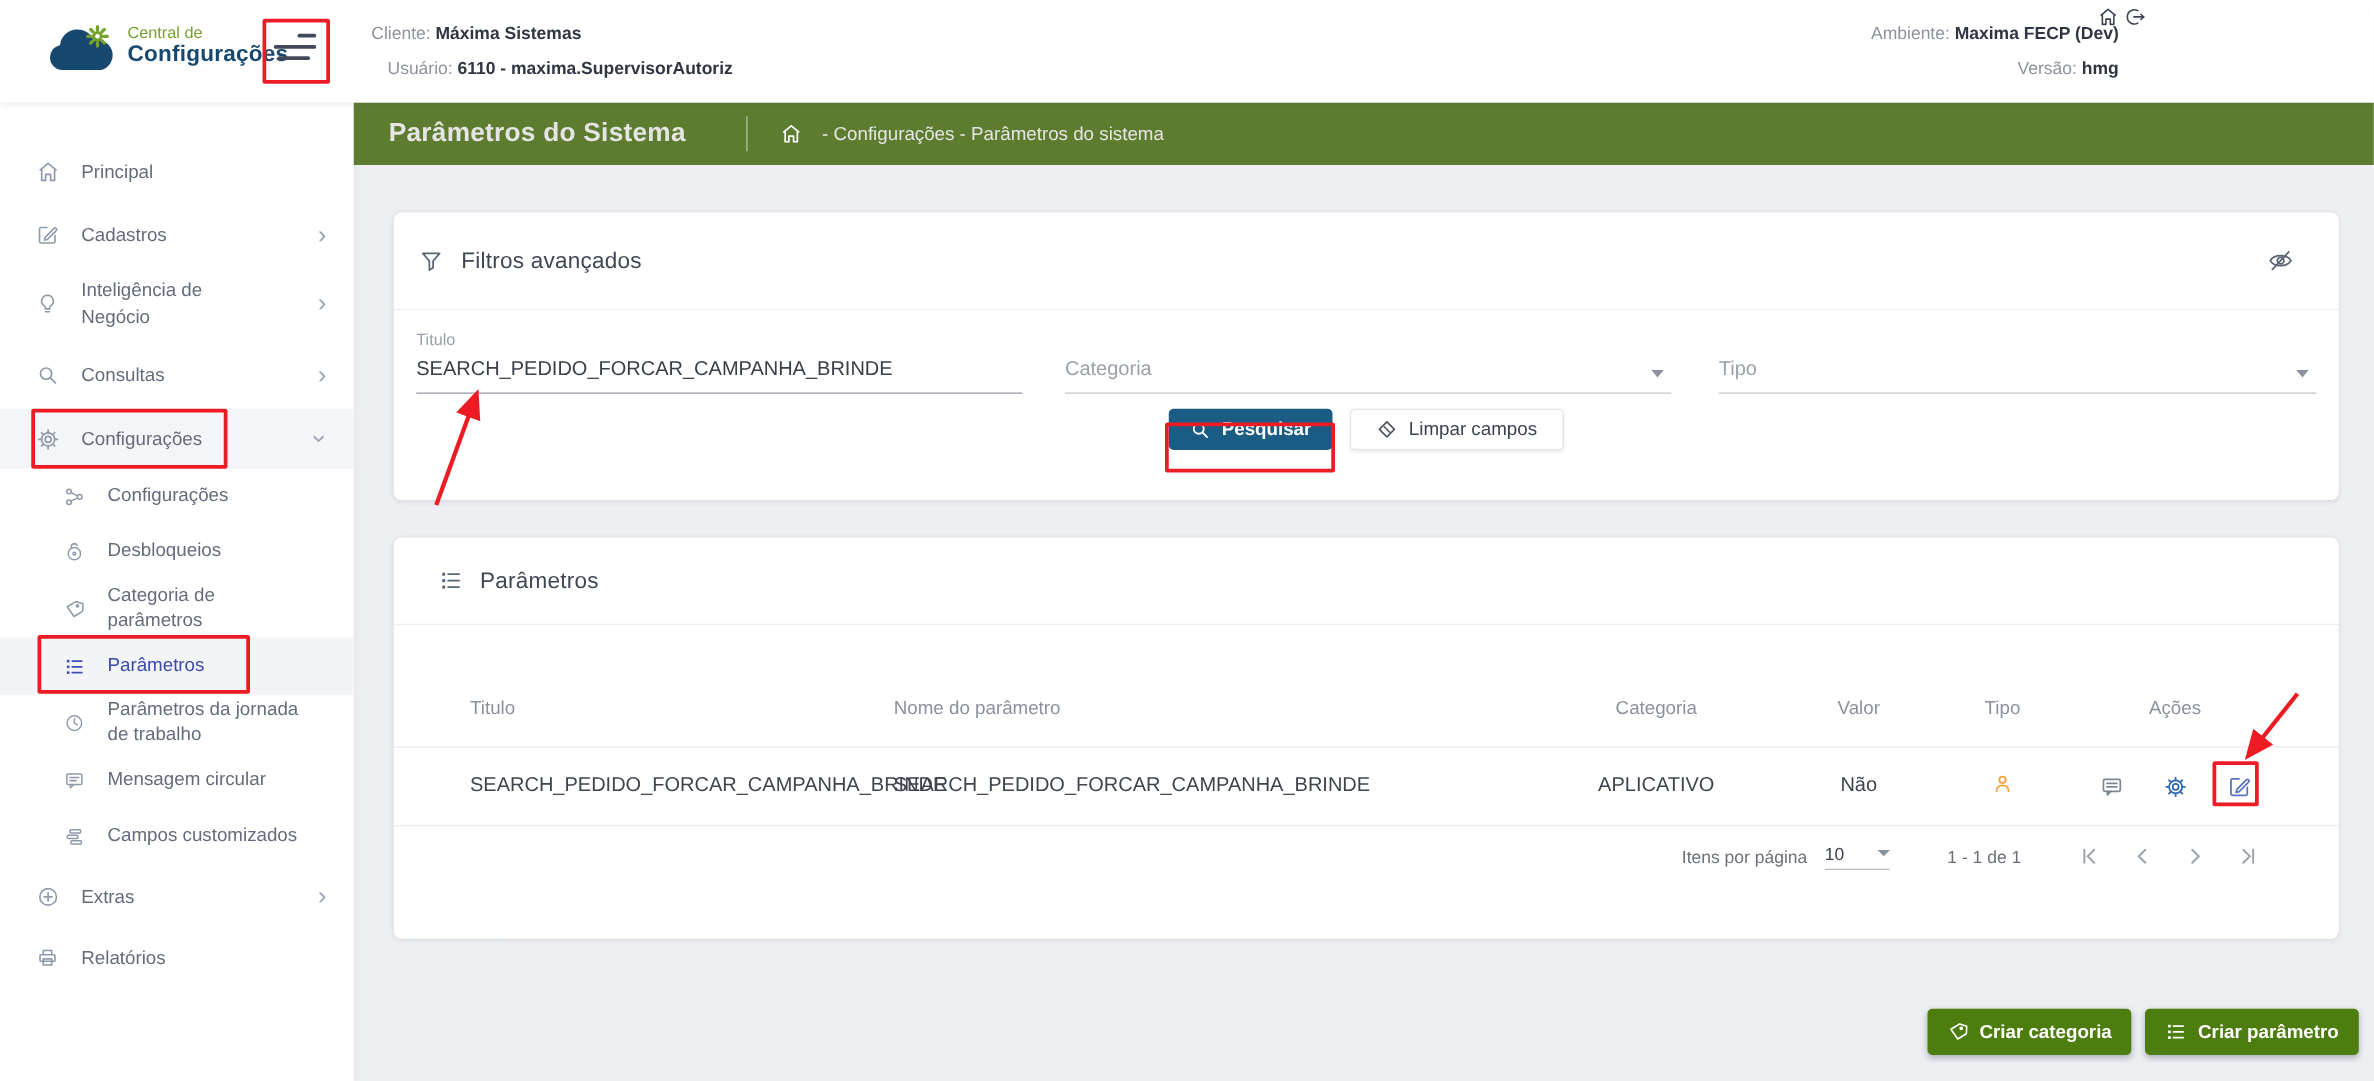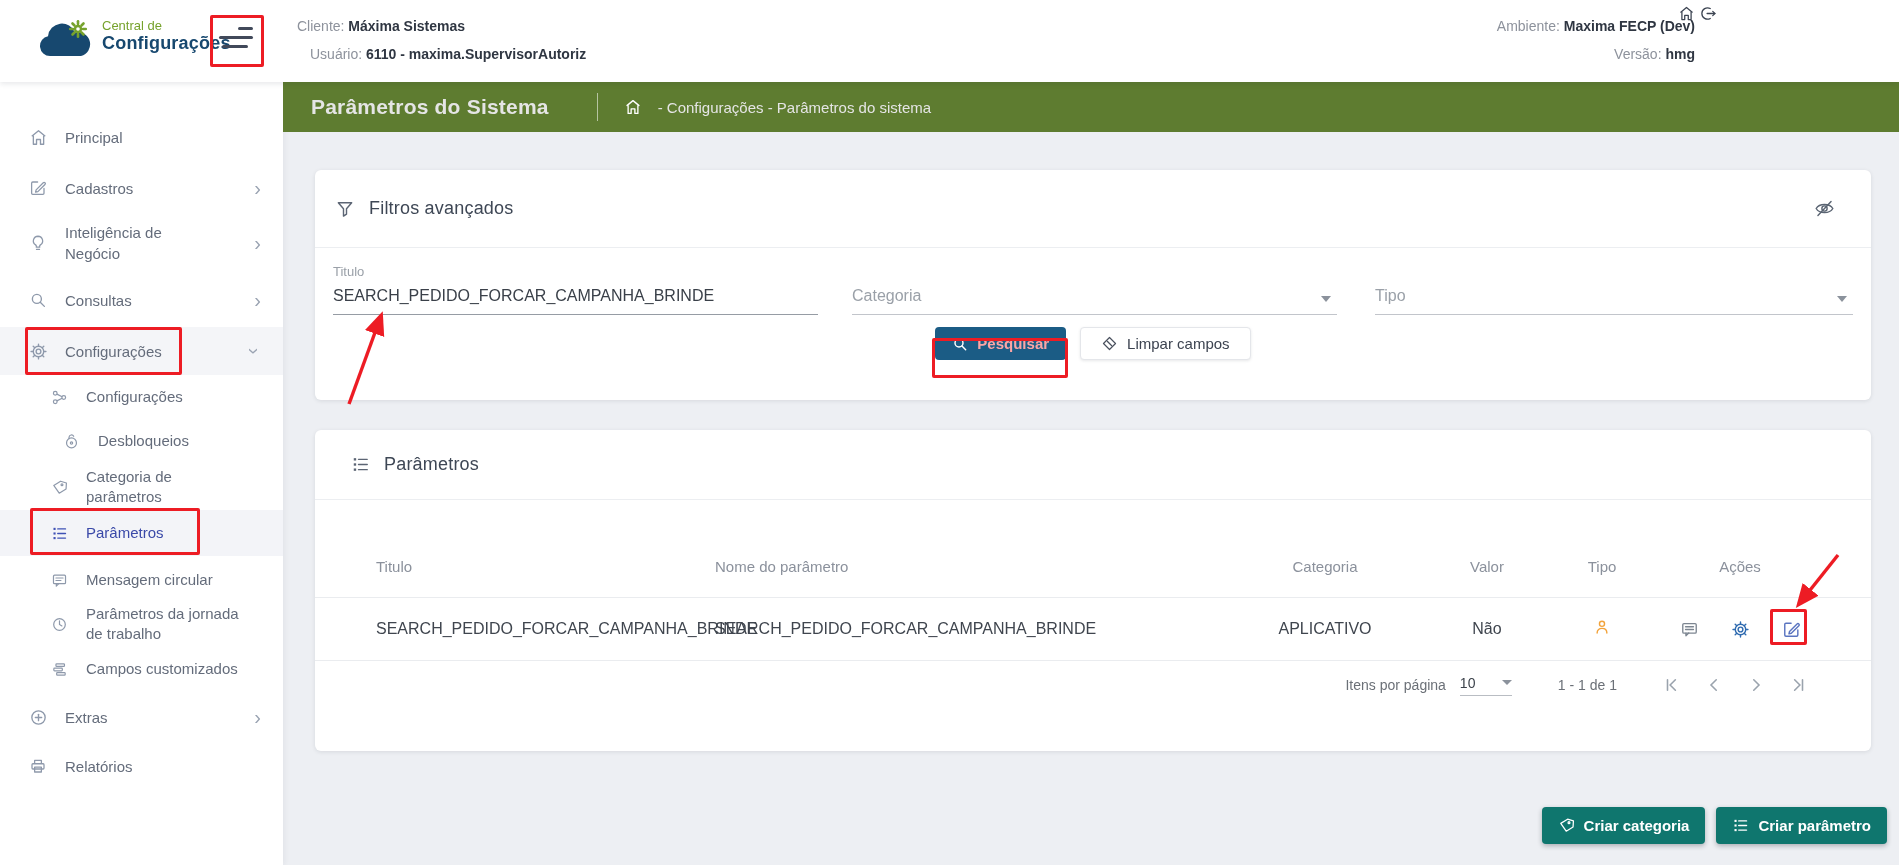--- a/index.html
+++ b/index.html
@@ -65,21 +65,21 @@
   .f1 { width:485px; }
   .f2 { width:485px; margin-left:34px; }
   .f3 { width:478px; margin-left:38px; }
   .f-label { font-size:13px; color:#9aa0a8; height:18px; }
   .f-value { font-size:16px; color:#3a4049; padding:5px 0 9px 0; border-bottom:1px solid #969ca4; white-space:nowrap; }
   .f-place { font-size:16px; color:#9aa0a8; padding:5px 0 9px 0; margin-top:18px; border-bottom:1px solid #c2c5cb; }
   .caret { position:absolute; right:6px; bottom:13px; width:0; height:0;
     border-left:5.5px solid transparent; border-right:5.5px solid transparent; border-top:6px solid #8b929c; }
   .actions-row { display:flex; justify-content:center; gap:14px; margin-top:12px; }
   .btn { display:flex; align-items:center; gap:9px; height:33px; border-radius:4px; font-size:15px; cursor:pointer; }
-  .btn-primary { background:#1b5c85; color:#fca5a5; font-weight:bold; padding:0 17px; }
+  .btn-primary { background:#1b5c85; color:#ffffff; font-weight:bold; padding:0 17px; }
   .btn-plain { background:#fff; color:#3c4350; padding:0 20px; border:1px solid #e4e6ea;
     box-shadow:0 1px 3px rgba(21,27,38,.10); }
 
   .params-card { left:32px; top:298px; width:1556px; height:321px; }
   .params-card .card-head { height:70px; }
   .trow { display:flex; align-items:center; padding:0 36px 0 61px; }
   .thead { height:63px; margin-top:35px; border-bottom:1px solid #eaecef; color:#8b919c; font-size:15px; }
   .tdata { height:63px; border-bottom:1px solid #eaecef; color:#3f454e; font-size:16px; }
   .c1 { width:339px; white-space:nowrap; overflow:visible; }
   .c2 { width:520px; white-space:nowrap; overflow:visible; }
@@ -96,21 +96,21 @@
     color:#6b7077; font-size:14px; }
   .pp-box { margin-left:14px; width:52px; border-bottom:1px solid #b9bdc3; display:flex; align-items:center;
     justify-content:space-between; padding-bottom:4px; color:#3c424b; cursor:pointer; }
   .pp-box .caret2 { width:0; height:0; border-left:5px solid transparent; border-right:5px solid transparent;
     border-top:5.5px solid #8b929c; }
   .pag-range { margin:0 46px 0 46px; }
   .pag-nav { display:flex; align-items:center; gap:24px; color:#9aa3ad; }
   .pag-nav span { display:flex; cursor:pointer; }
 
   .fab-row { position:absolute; right:12px; top:675px; display:flex; gap:11px; }
-  .btn-green { background:#0f766e; color:#fff; font-weight:bold; font-size:15px; height:37px;
+  .btn-green { background:#4d7c0f; color:#fff; font-weight:bold; font-size:15px; height:37px;
     display:flex; align-items:center; gap:9px; padding:0 16px; border-radius:4px;
     box-shadow:0 2px 5px rgba(21,27,38,.30); cursor:pointer; }
 
   
   .anno { position:absolute; border:3px solid #ed1c24; z-index:99; pointer-events:none; border-radius:2px; }
   #arrow-layer { position:absolute; left:0; top:0; width:1899px; height:865px; z-index:99; pointer-events:none; }
 </style>
 </head>
 <body>
 
@@ -251,21 +251,21 @@
         <circle cx="6" cy="6" r="2.6"></circle>
           <circle cx="6" cy="18" r="2.6"></circle>
           <circle cx="18" cy="12" r="2.6"></circle>
         <line x1="8.3" y1="7.2" x2="15.7" y2="10.9"></line>
           <line x1="8.3" y1="16.8" x2="15.7" y2="13.1"></line>
       </svg>
     </span>
     <span class="sub-label">Configurações</span>
   </div>
 
-  <div class="sub-item" style="height:45px;margin-left:12px;">
+  <div class="sub-item" style="height:45px;">
     <span class="sub-ico">
       <svg width="17" height="17" viewBox="0 0 24 24" fill="none" stroke="currentColor" stroke-width="1.7" stroke-linecap="round">
         <circle cx="12" cy="14" r="7"></circle>
           <circle cx="12" cy="14" r="1.6"></circle>
         <path d="M8.5 8 V6 a3.5 3.5 0 0 1 6.6 -1.4"></path>
       </svg>
     </span>
     <span class="sub-label">Desbloqueios</span>
   </div>
 
@@ -286,40 +286,40 @@
         <rect x="3.5" y="10.5" width="3" height="3" fill="currentColor" stroke="none"></rect>
         <rect x="3.5" y="17" width="3" height="3" fill="currentColor" stroke="none"></rect>
         <line x1="9.5" y1="5.5" x2="20.5" y2="5.5"></line>
           <line x1="9.5" y1="12" x2="20.5" y2="12"></line>
           <line x1="9.5" y1="18.5" x2="20.5" y2="18.5"></line>
       </svg>
     </span>
     <span class="sub-label">Parâmetros</span>
   </div>
 
+  <div class="sub-item" style="height:44px;">
+    <span class="sub-ico">
+      <svg width="17" height="17" viewBox="0 0 24 24" fill="none" stroke="currentColor" stroke-width="1.7" stroke-linecap="round">
+        <circle cx="12" cy="12" r="8.2"></circle>
+          <path d="M12 7 V12 L15.4 14"></path>
+      </svg>
+    </span>
+    <span class="sub-label">Parâmetros da jornada de trabalho</span>
+  </div>
+
   <div class="sub-item" style="height:44px;margin-top:2px;">
     <span class="sub-ico">
       <svg width="17" height="17" viewBox="0 0 24 24" fill="none" stroke="currentColor" stroke-width="1.7" stroke-linecap="round" stroke-linejoin="round">
         <rect x="3.5" y="4.5" width="17" height="12" rx="1.5"></rect>
         <line x1="7" y1="8.5" x2="17" y2="8.5"></line>
           <line x1="7" y1="12" x2="14" y2="12"></line>
         <path d="M7.5 16.5 V20 L11 16.5"></path>
       </svg>
     </span>
     <span class="sub-label">Mensagem circular</span>
-  </div>
-
-  <div class="sub-item" style="height:44px;">
-    <span class="sub-ico">
-      <svg width="17" height="17" viewBox="0 0 24 24" fill="none" stroke="currentColor" stroke-width="1.7" stroke-linecap="round">
-        <circle cx="12" cy="12" r="8.2"></circle>
-          <path d="M12 7 V12 L15.4 14"></path>
-      </svg>
-    </span>
-    <span class="sub-label">Parâmetros da jornada de trabalho</span>
   </div>
 
   <div class="sub-item" style="height:46px;">
     <span class="sub-ico">
       <svg width="17" height="17" viewBox="0 0 24 24" fill="none" stroke="currentColor" stroke-width="1.7">
         <rect x="7" y="4" width="12" height="3.6" rx="1"></rect>
         <rect x="4" y="10.2" width="12" height="3.6" rx="1"></rect>
         <rect x="8" y="16.4" width="12" height="3.6" rx="1"></rect>
       </svg>
     </span>

